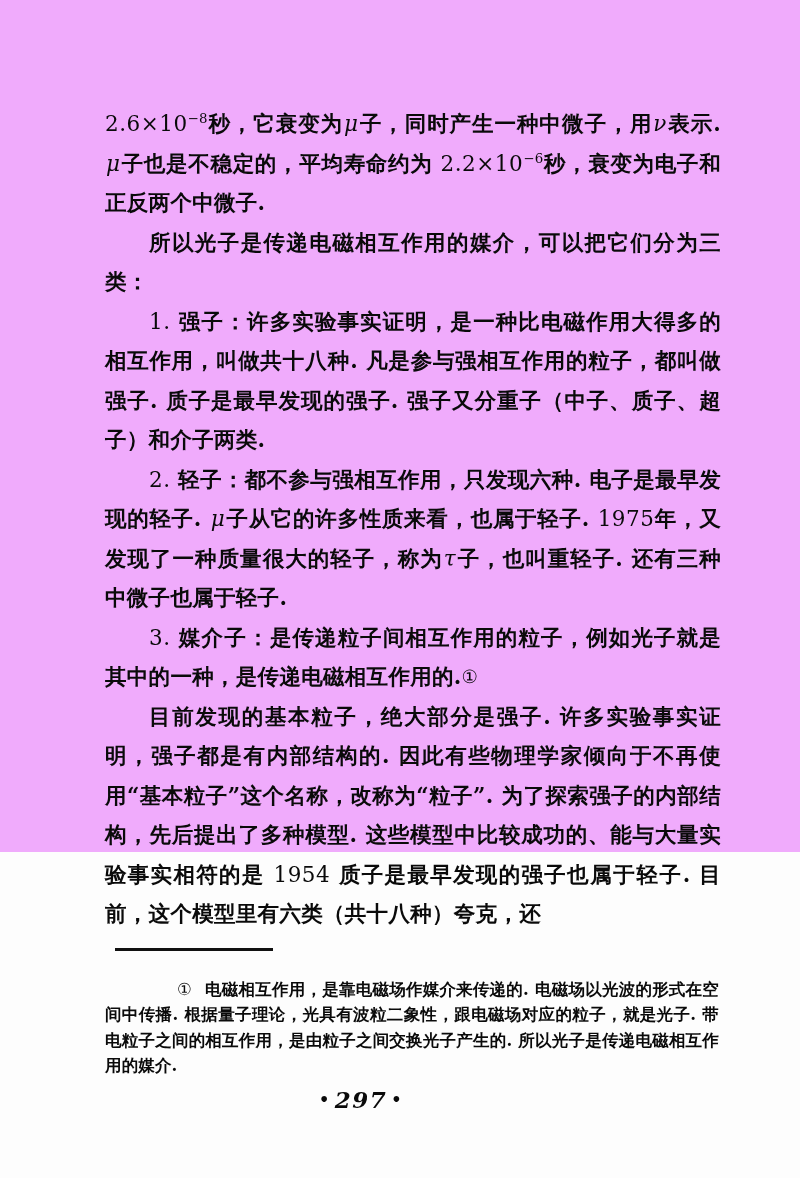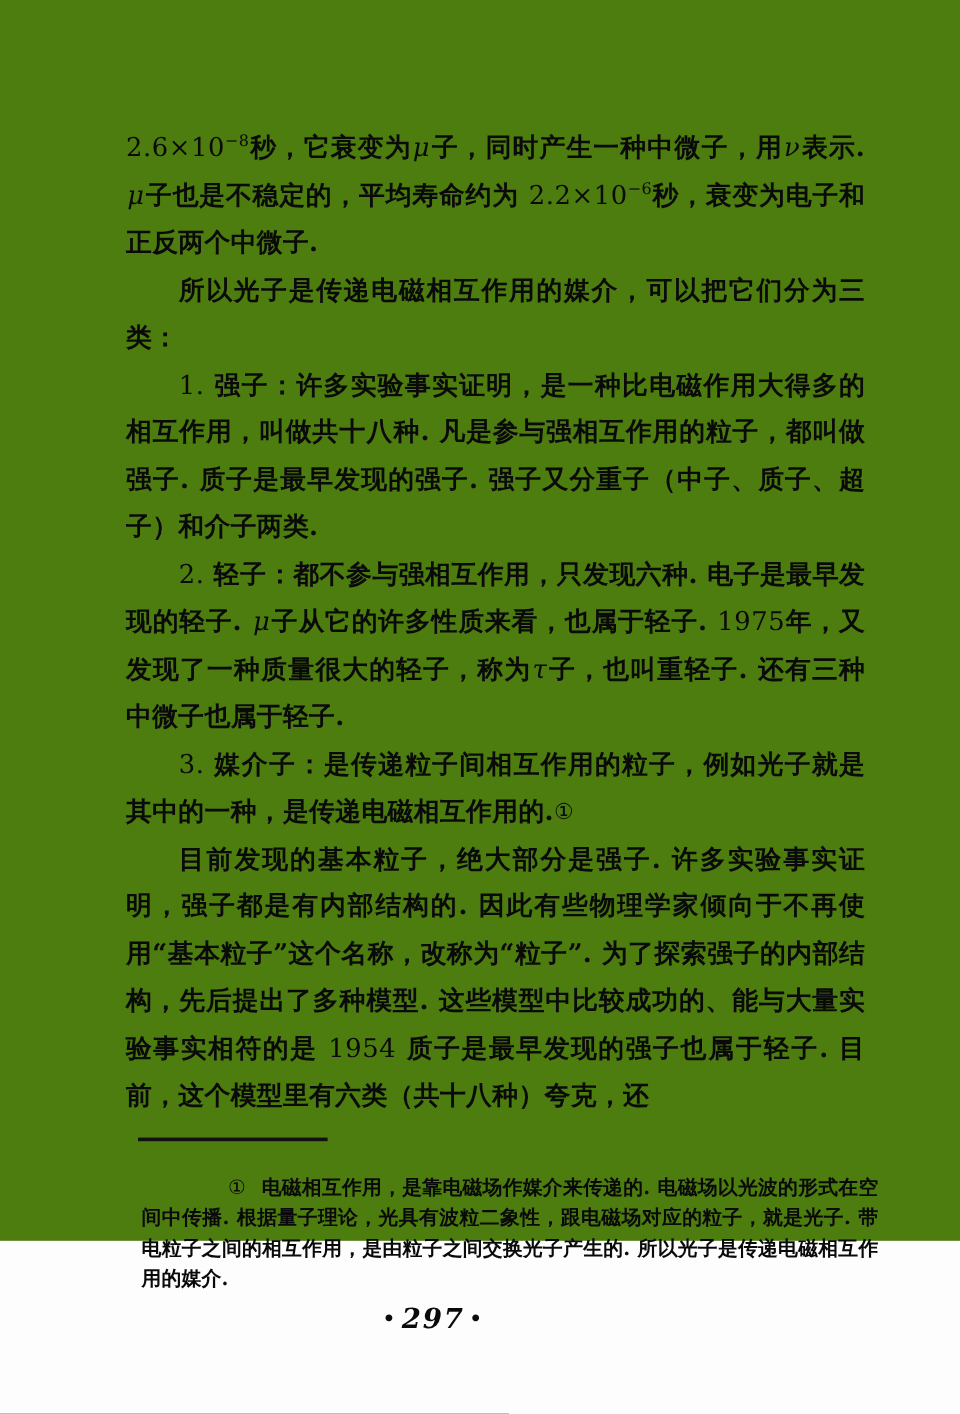--- a/index.html
+++ b/index.html
@@ -11,22 +11,22 @@
     height: 1178px;
     background: #fdfdfd;
     font-family: "DejaVu Serif", "Liberation Serif", serif;
     color: #000;
     overflow: hidden;
   }
 
   .page {
     position: relative;
     width: 800px;
-    height: 1034px;
-    background: #4d7c0f;
+    height: 852px;
+    background: #f0abfc;
     box-sizing: border-box;
   }
 
   
   .body-block {
     position: absolute;
     left: 105px;
     top: 104px;
     width: 616px;
   }
@@ -93,21 +93,20 @@
     left: 105px;
     top: 960px;
     width: 614px;
     font-size: 16.5px;
     line-height: 25.5px;
     font-weight: 700;
     text-align: justify;
     text-justify: inter-character;
     letter-spacing: 0.15px;
     color: #0a0a0a;
-    margin-left: 13px;
   }
 
   .footnote .fn-first {
     text-indent: 36px;
   }
 
   .fn-marker {
     display: inline-block;
     padding-right: 13px;
     font-weight: 500;

